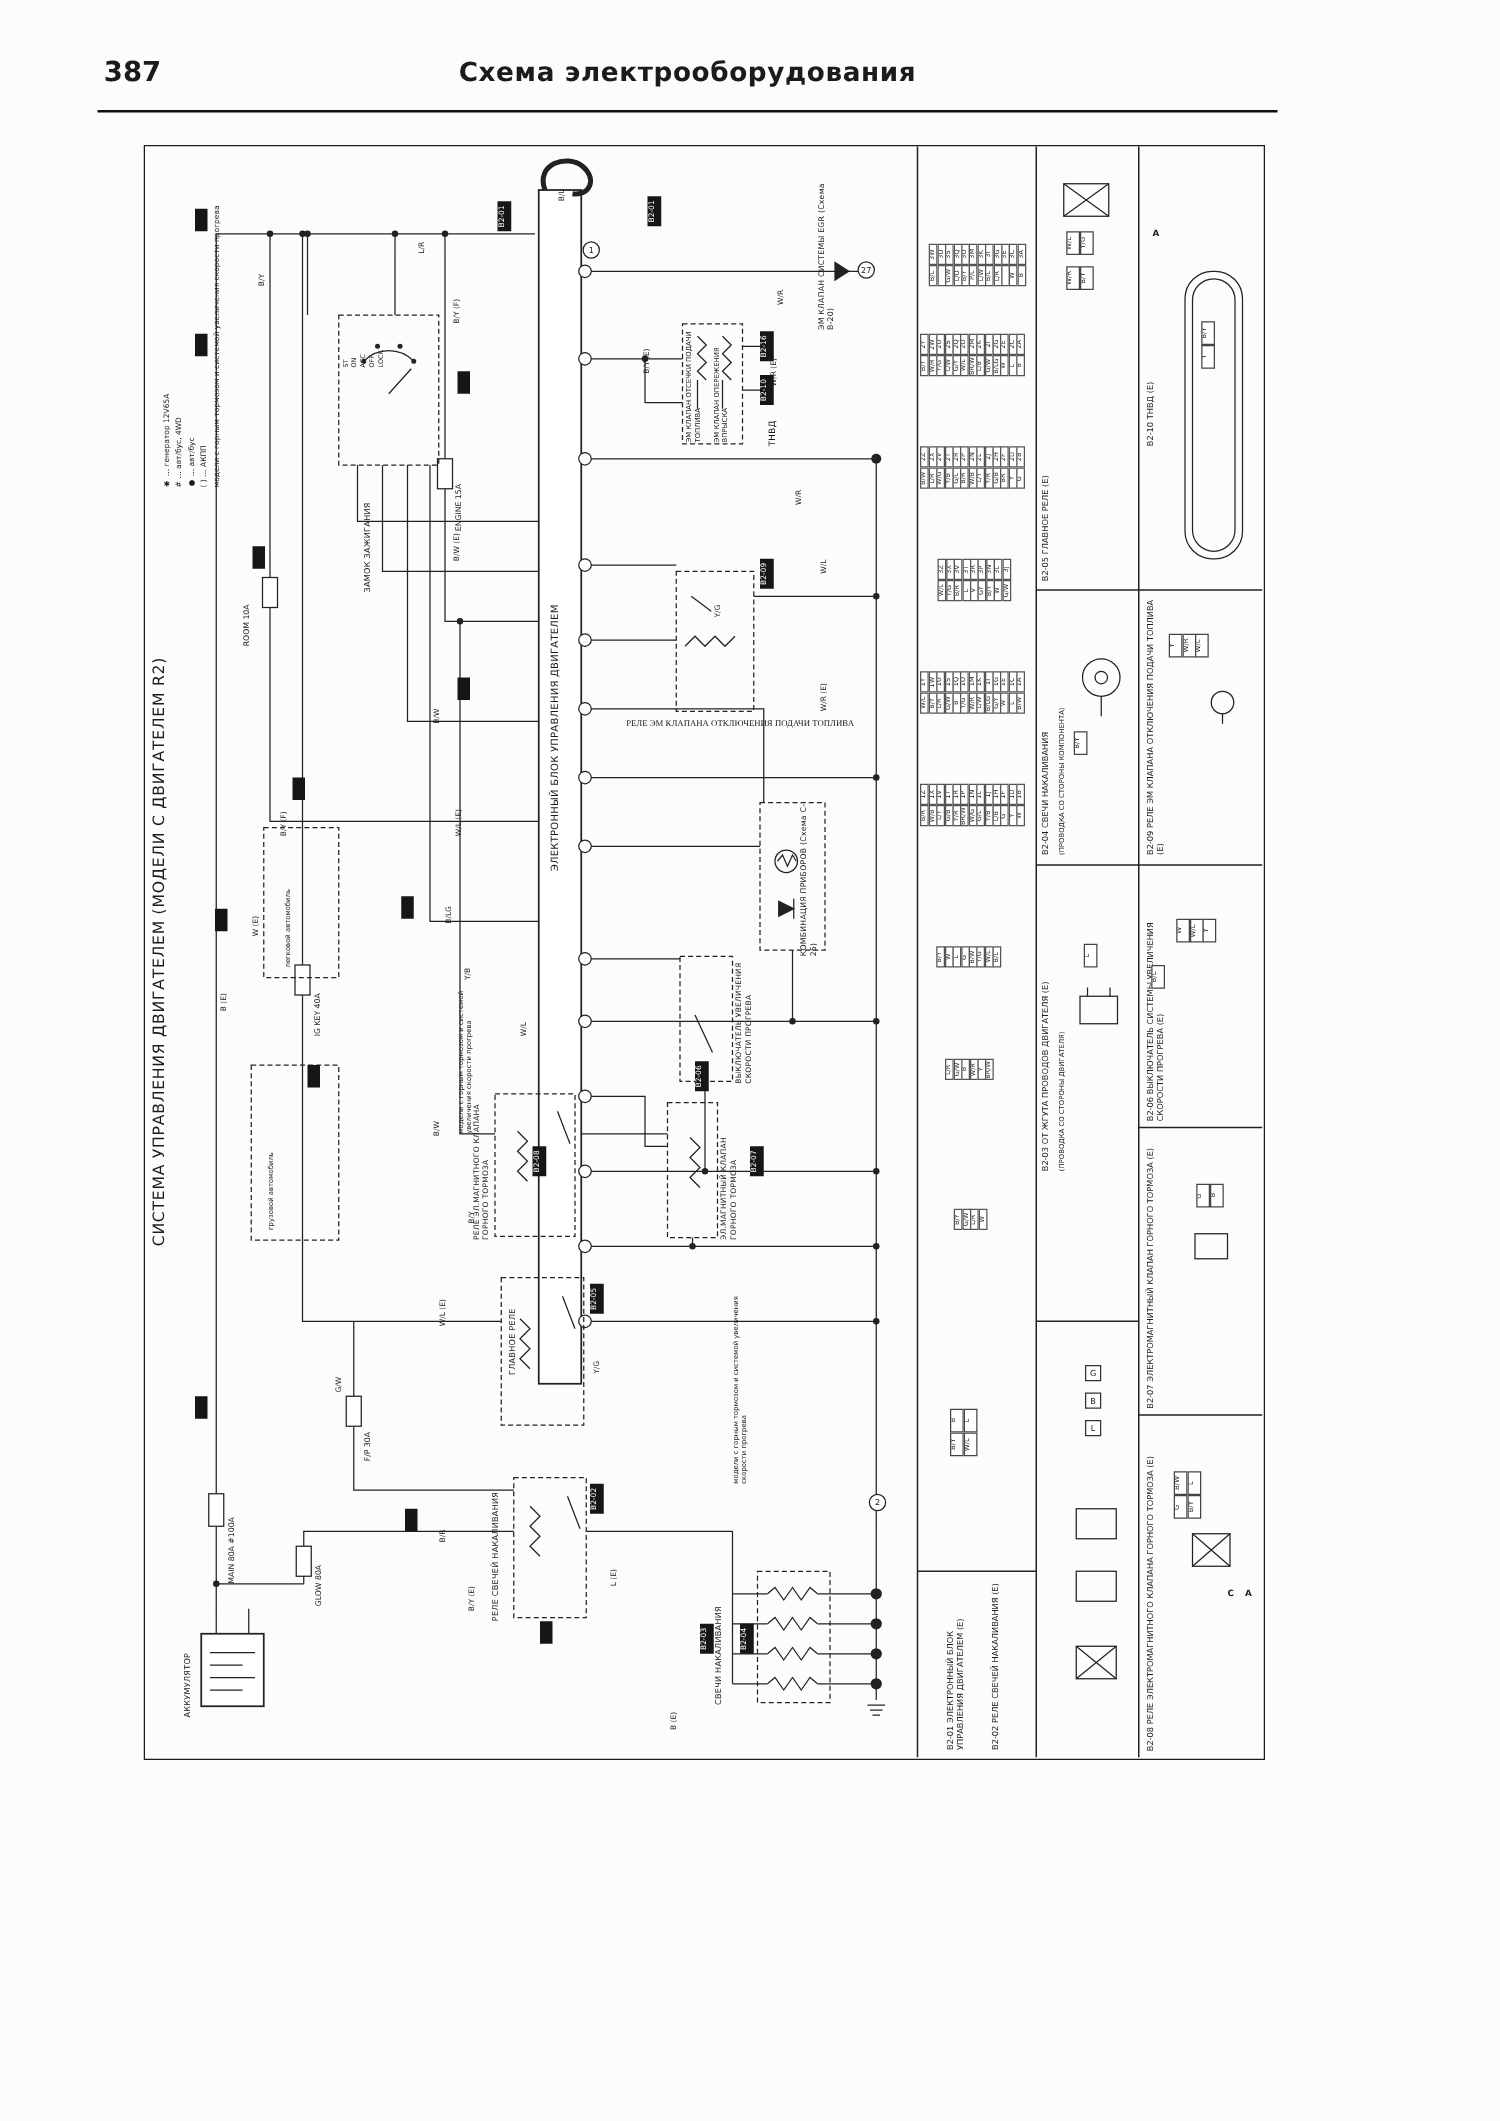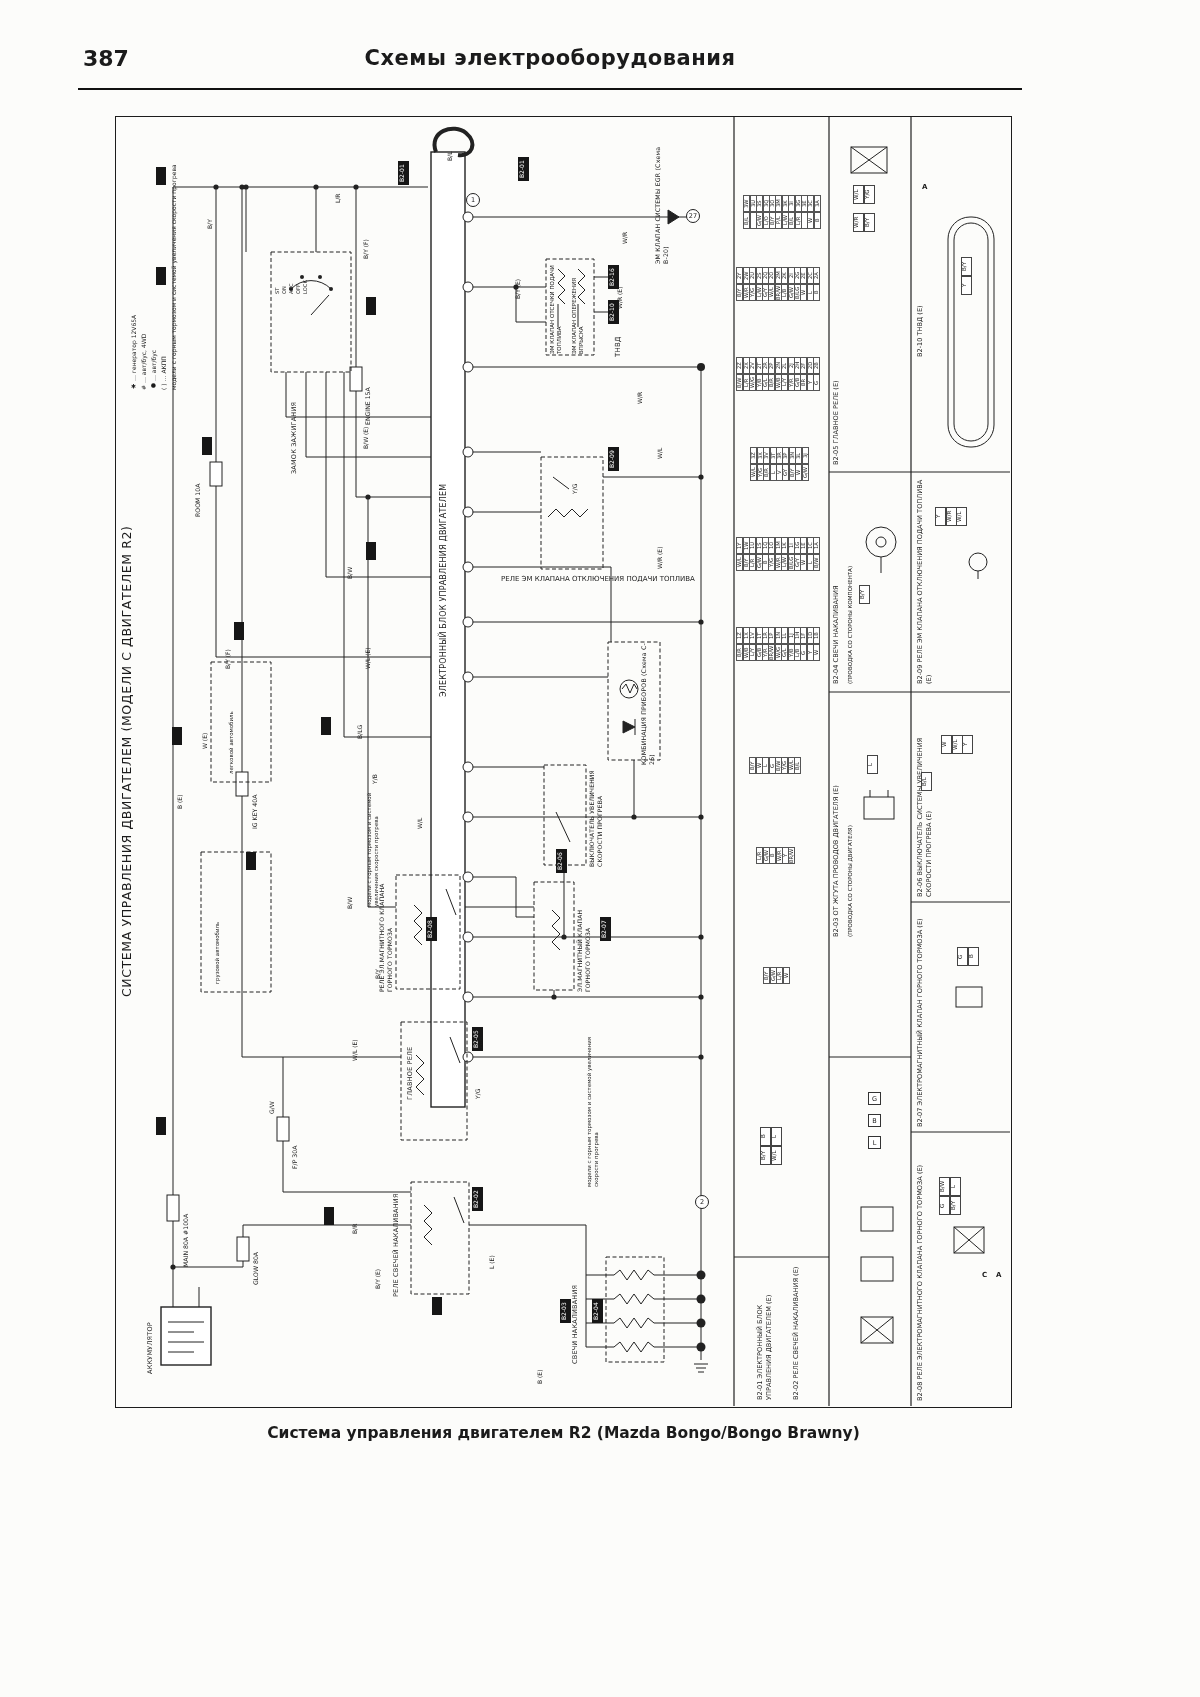--- a/index.html
+++ b/index.html
@@ -7,21 +7,21 @@
   .sheet { position:relative; width:1200px; height:1697px; background:#fcfcfa; overflow:hidden; }
   .abs { position:absolute; }
   .vtext { writing-mode:vertical-rl; transform:rotate(180deg); }
   .pageno { font-size:22px; font-weight:bold; }
   .htitle { font-size:21px; font-weight:bold; letter-spacing:.5px; }
   .caption { font-size:15.5px; font-weight:bold; }
   .frame { border:1.6px solid #1c1c1c; background:#fcfcfa; }
   .sidetitle { font-size:12.5px; letter-spacing:.6px; text-align:center; }
   .leglab { height:245px; font-size:6px; line-height:1.35; }
   .complab { font-size:6.5px; line-height:1.25; letter-spacing:.2px; }
-  .hlab { font-size:7px; line-height:1.25; }
+  .hlab { font-size:7px; line-height:1.25;font-family:Liberation Serif, serif; }
   .wl { font-size:6px; height:34px; white-space:nowrap; }
   .fuselab { font-size:6.2px; white-space:nowrap; }
   .note { font-size:5.5px; line-height:1.25; }
   .iglab { height:36px; font-size:5.2px; }
   .tag { background:#161616; color:#fff; font-size:6px; line-height:1.1; width:11px; min-height:24px;
          writing-mode:vertical-rl; transform:rotate(180deg); text-align:center; padding:2px 1px; }
   .tagblank { min-height:18px; width:10px; }
   .ncirc { width:14px; height:14px; border:1px solid #222; border-radius:50%; font-size:6.5px;
            display:flex; align-items:center; justify-content:center; background:#fff; }
   .mletter { font-size:7px; font-weight:bold; }
@@ -35,21 +35,21 @@
   .gcol { display:flex; flex-direction:column; }
   .sbox { width:13px; height:13px; border:0.8px solid #333; font-size:6.5px; display:flex; align-items:center;
           justify-content:center; background:#fff; }
   .panlab { font-size:6.6px; line-height:1.3; }
 </style>
 </head>
 <body>
 
 <div class="sheet">
 
-  <div class="abs htitle" style="left:78px;top:46px;width:944px;text-align:center;">Схемы электрооборудования</div>
+  <div class="abs htitle" style="left:78px;top:46px;width:944px;text-align:center;">Схема электрооборудования</div>
   <div class="abs pageno" style="left:83px;top:46px;">387</div>
   <div class="abs" style="left:78px;top:88px;width:944px;height:2px;background:#111;"></div>
 
   <div class="frame abs" style="left:115px;top:116px;width:897px;height:1292px;">
 
     <svg class="abs" style="left:0;top:0;" width="894" height="1289" viewBox="0 0 894 1289">
       <path d="M618,0V1289 M713,0V1289 M795,0V1289 M713,355H795 M713,575H795 M713,940H795 M795,355H894 M795,575H894 M795,785H894 M795,1015H894 M618,1140H713" stroke="#222" stroke-width="1.2" fill="none"></path>
       <path d="M57,1190V1162 M83,1190V1170 M57,1162V1104 M57,1078V70 M57,70H312 M57,1150H127 M127,1150V1144 M127,1120V1108H295 M100,70V345 M100,369V540H315 M126,70V655 M126,679V940H285 M167,940V1000 M167,1024V1075H295 M240,70V250 M240,274V380H315 M130,70V135 M200,70V135 M170,255V300H315 M190,255V340H315 M210,255V460H315 M228,255V620H315 M252,380V790H280 M352,100H552 M562,100H572 M352,170H430 M400,170V205H430 M352,250H585 M352,335H425 M352,395H425 M487,360H585 M352,450H495V525 M352,505H585 M352,560H492 M352,650H428 M352,700H585 M352,760H400V800H418 M344,790H418 M352,820H585 M352,880H585 M351,940H585 M448,748V820 M518,643V700 M438,873V880 M585,250V1243 M353,1108H470 M470,1108V1230 M470,1158H498 M470,1182H498 M470,1206H498 M470,1230H498 M538,1158H585 M538,1182H585 M538,1206H585 M538,1230H585 M478,160H492 M478,195H492 M578,1247H592 M580,1251H590 M582,1255H588" stroke="#222" stroke-width="1" fill="none"></path>
       <g fill="#fff" stroke="#222" stroke-width="1">
         <rect x="51" y="1078" width="12" height="26"></rect>
@@ -555,14 +555,13 @@
     <div class="abs vtext panlab" style="left:800px;top:1022px;height:262px;width:18px;">B2-08 РЕЛЕ ЭЛЕКТРОМАГНИТНОГО КЛАПАНА ГОРНОГО ТОРМОЗА (E)</div>
     <div class="abs gwrap2" style="left:824px;top:1060px;">
         <span class="gcell">B/W</span>
         <span class="gcell">L</span>
         <span class="gcell">G</span>
         <span class="gcell">B/Y</span>
       </div>
 
   </div>
 
-  <div class="abs caption" style="left:115px;top:1424px;width:897px;text-align:center;">Система управления двигателем R2 (Mazda Bongo/Bongo Brawny)</div>
 </div>
 
 </body></html>

